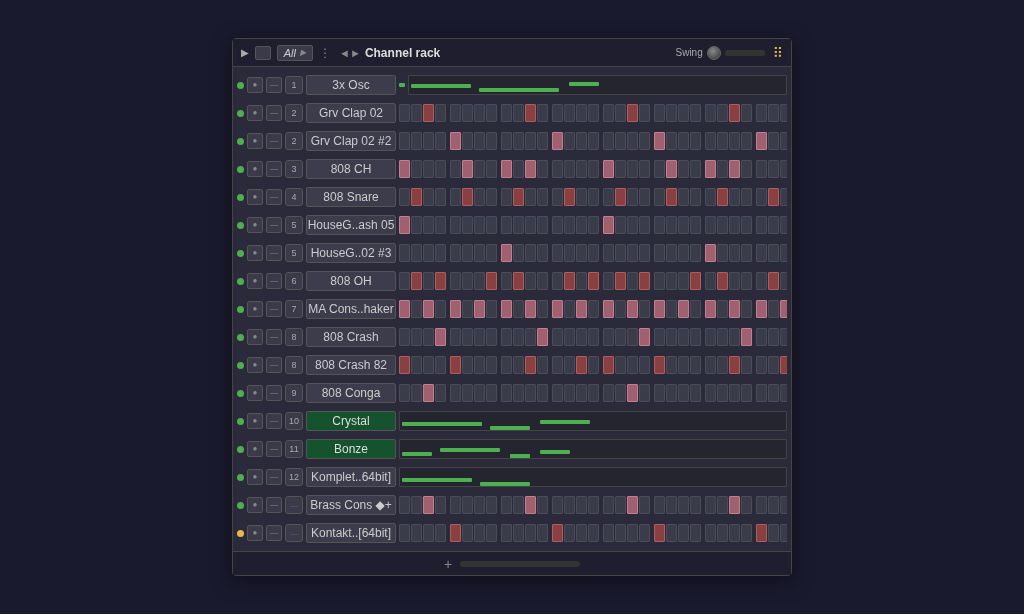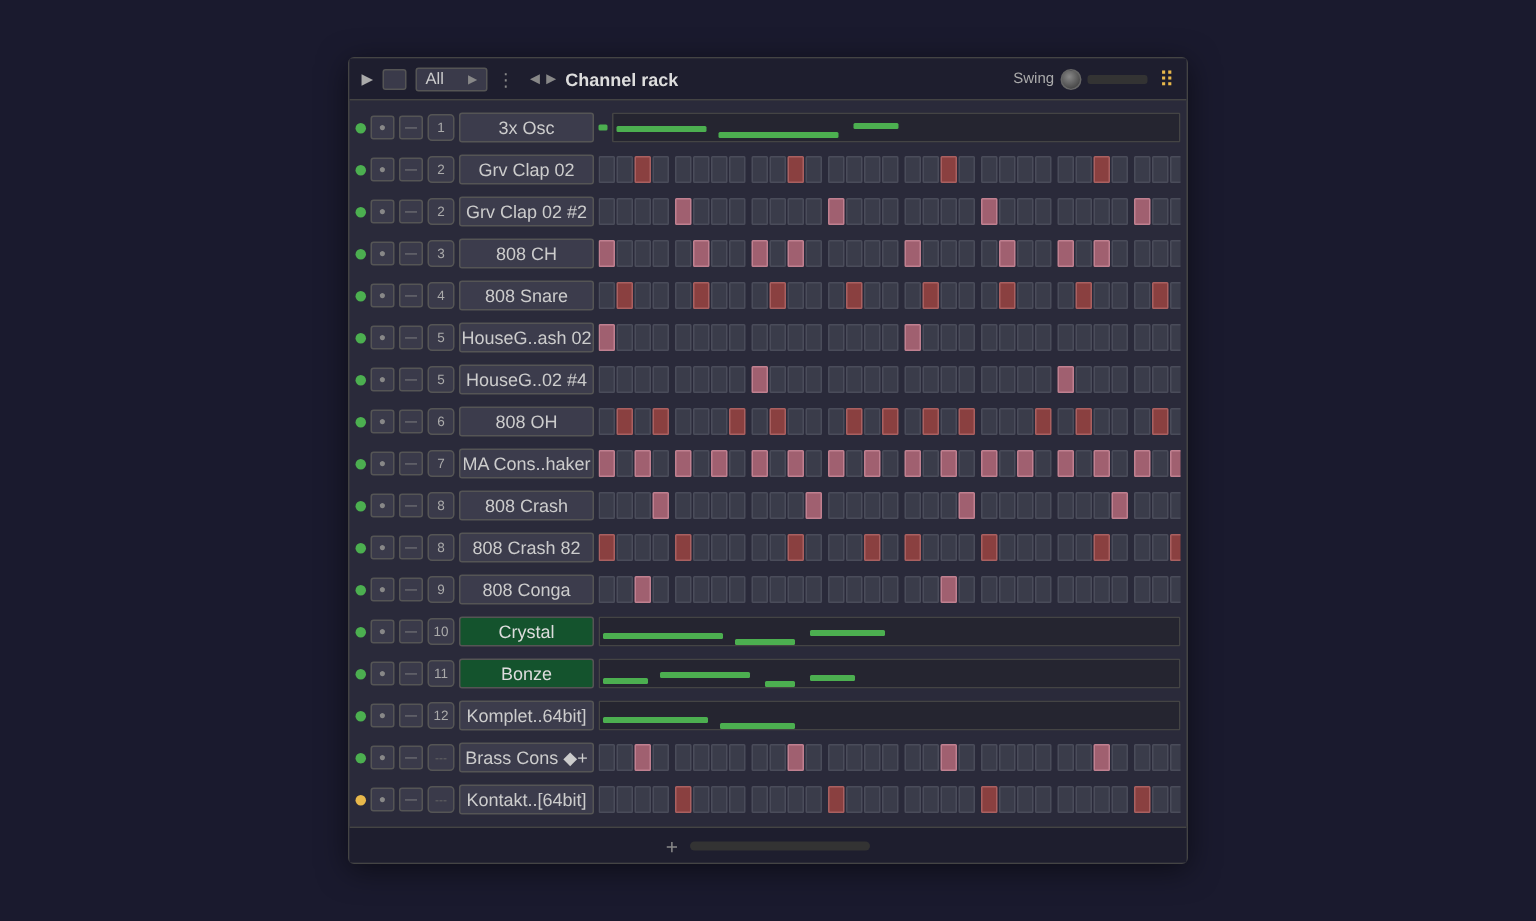--- a/index.html
+++ b/index.html
@@ -42,21 +42,22 @@
     }
     .dropdown-all {
       background: #3a3a4a;
       color: #ccc;
       border: 1px solid #555;
       border-radius: 2px;
       padding: 1px 6px;
       font-size: 11px;
       display: flex;
       align-items: center;
-      gap: 16px;
+      gap: 4px;
+      font-style: italic;
     }
     .menu-dots {
       color: #888;
       font-size: 12px;
       cursor: pointer;
     }
     .title-text {
       color: #ddd;
       font-size: 12px;
       font-weight: bold;
@@ -512,21 +513,21 @@
         </div>
         <div class="channel-row">
           <div class="dot-green"></div>
           <div class="btn-small">
             <span>●</span>
           </div>
           <div class="btn-small">
             <span>—</span>
           </div>
           <div class="channel-num">5</div>
-          <div class="channel-name">HouseG..ash 02</div>
+          <div class="channel-name">HouseG..ash 05</div>
           <div class="beats-area">
             <div class="beat-btn on-pink"></div>
             <div class="beat-btn off"></div>
             <div class="beat-btn off"></div>
             <div class="beat-btn off"></div>
             <div class="beat-separator"></div>
             <div class="beat-btn off"></div>
             <div class="beat-btn off"></div>
             <div class="beat-btn off"></div>
             <div class="beat-btn off"></div>
@@ -563,21 +564,21 @@
         </div>
         <div class="channel-row">
           <div class="dot-green"></div>
           <div class="btn-small">
             <span>●</span>
           </div>
           <div class="btn-small">
             <span>—</span>
           </div>
           <div class="channel-num">5</div>
-          <div class="channel-name">HouseG..02 #4</div>
+          <div class="channel-name">HouseG..02 #3</div>
           <div class="beats-area">
             <div class="beat-btn off"></div>
             <div class="beat-btn off"></div>
             <div class="beat-btn off"></div>
             <div class="beat-btn off"></div>
             <div class="beat-separator"></div>
             <div class="beat-btn off"></div>
             <div class="beat-btn off"></div>
             <div class="beat-btn off"></div>
             <div class="beat-btn off"></div>

